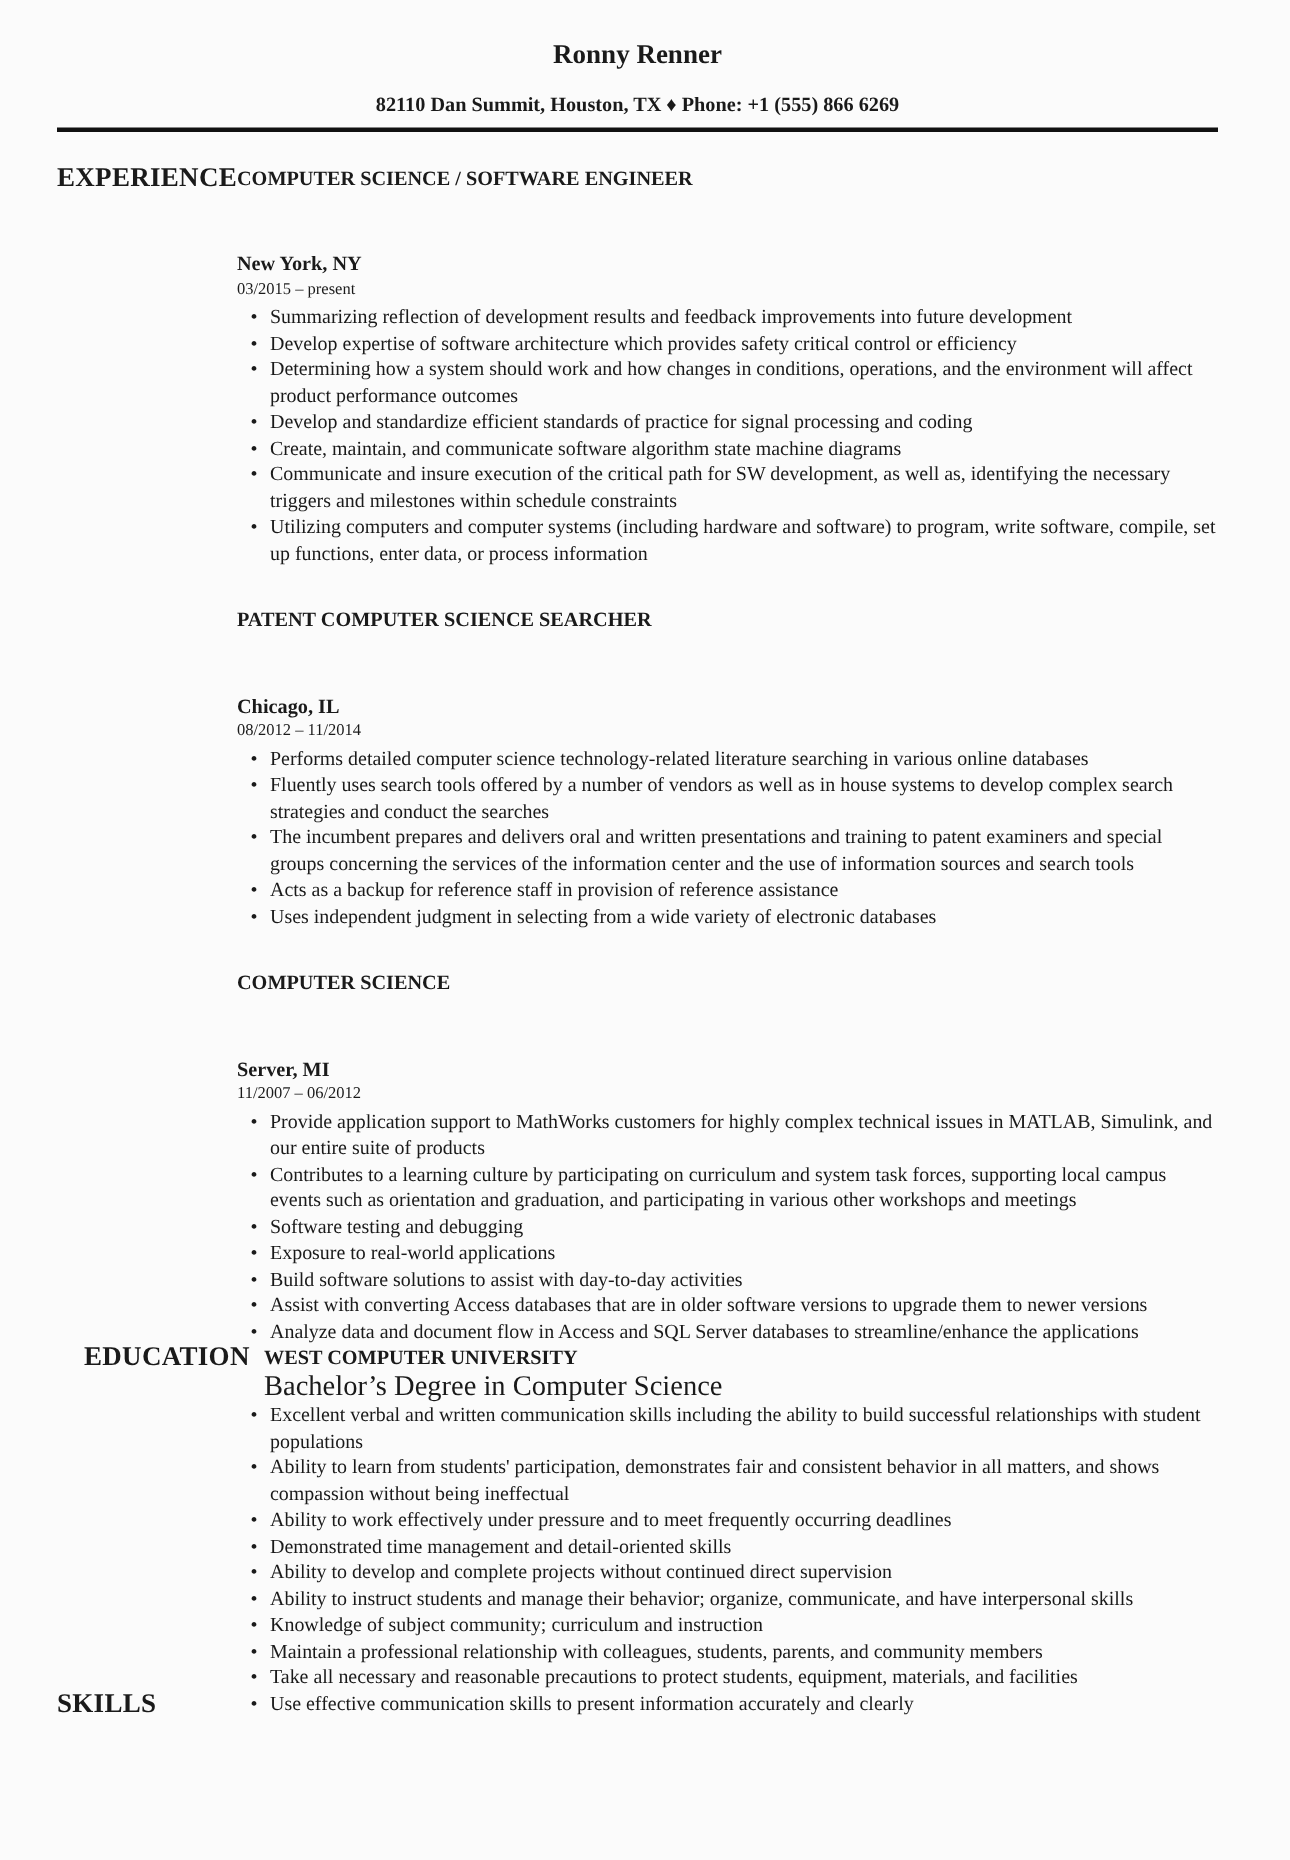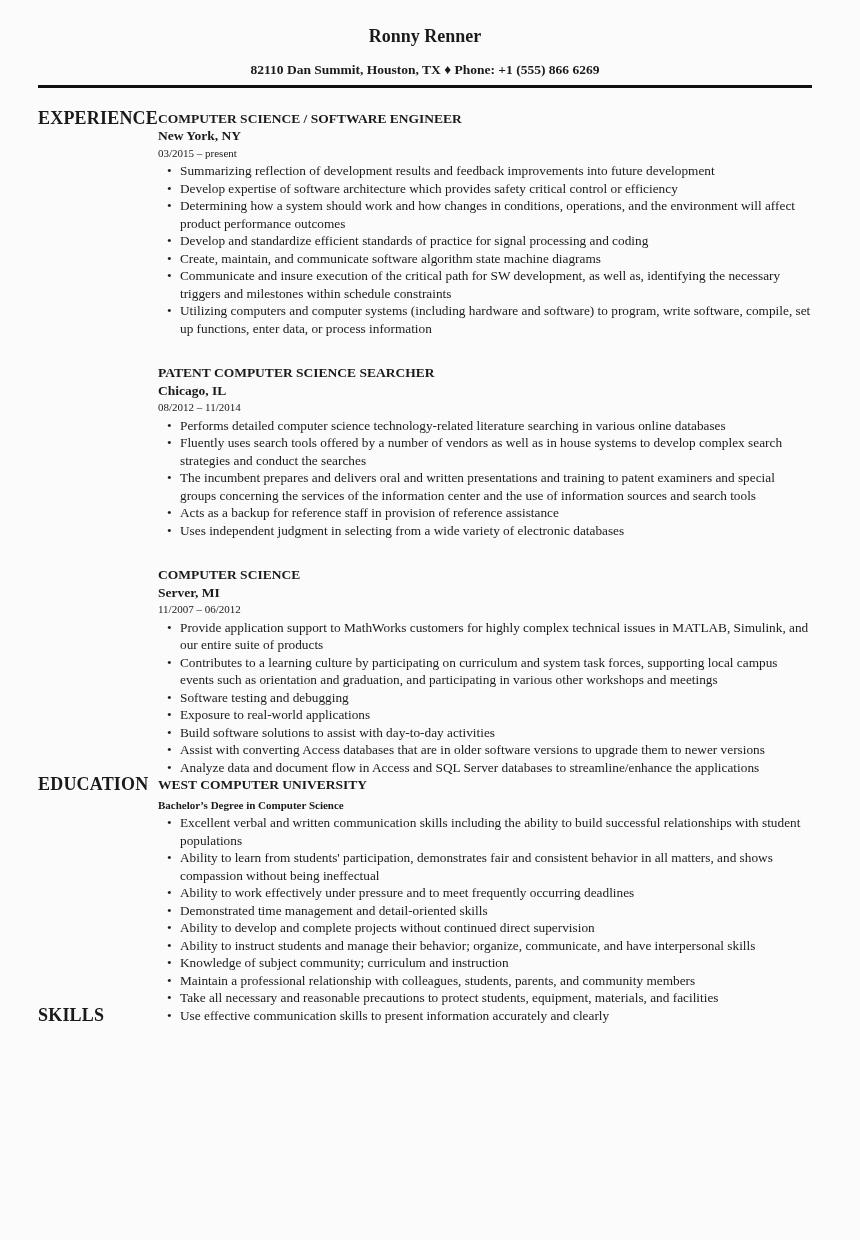--- a/index.html
+++ b/index.html
@@ -41,38 +41,38 @@
     width: 120px;
     flex: 0 0 120px;
     font-weight: bold;
     font-size: 18px;
     letter-spacing: 0.2px;
   }
   .content-col { flex: 1 1 auto; min-width: 0; }
 
   .job + .job { margin-top: 27px; }
   .job-title { font-weight: bold; font-size: 13.5px; }
-  .job-location { font-weight: bold; font-size: 13.5px; }
+  .job-location { font-weight: bold; font-size: 13.5px; margin-top: 40px; }
   .job-dates { font-size: 11px; }
 
   ul.bullets { list-style: none; padding-left: 9px; }
   ul.bullets li {
     position: relative;
     padding-left: 13px;
   }
   ul.bullets li::before {
     content: "\2022";
     position: absolute;
     left: 0;
     top: 0;
   }
 
-  .education-row { margin-top: 33px; }
+  .education-row { margin-top: 33px; margin-left: 18px; }
   .school { font-weight: bold; font-size: 13.5px; line-height: 18px; }
-  .degree { font-weight: bold; font-size: 11px; line-height: 18px; margin-top: 2px; }
+  .degree { font-weight: normal; font-size: 19px; line-height: 18px; margin-top: 2px; }
 
   .skills-row { margin-top: 22px; align-items: flex-end; }
 </style>
 </head>
 <body>
 
 <div class="page">
 
   <header>
     <div class="person-name">Ronny Renner</div>

